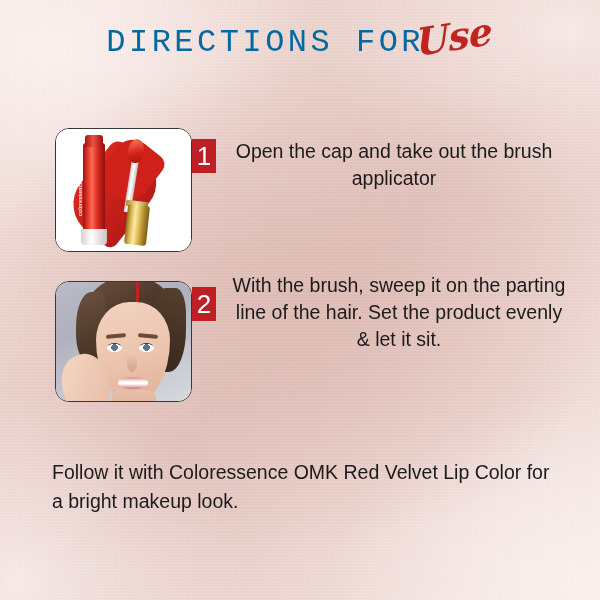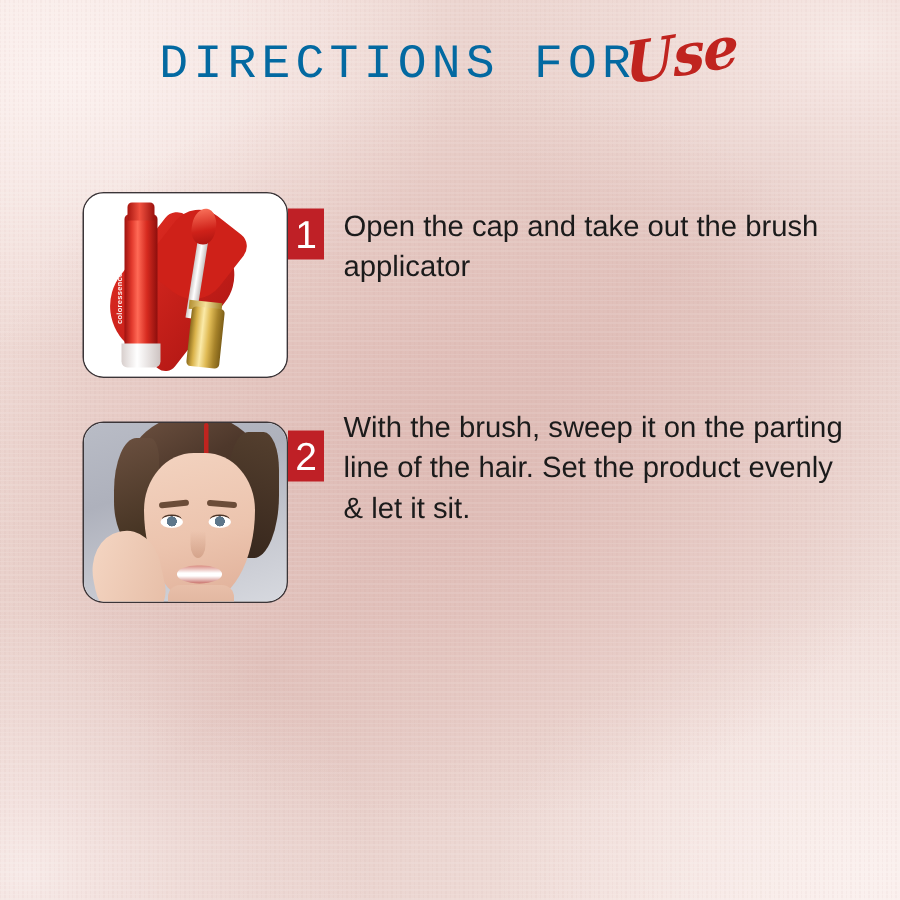--- a/index.html
+++ b/index.html
@@ -77,20 +77,21 @@
     font-weight:400;
     text-align:center;
     line-height:34px;
   }
   .steptext{
     position:absolute;
     color:#1b1b1b;
     font-size:19.5px;
     line-height:27px;
     font-weight:400;
+    text-align:center;
   }
 
   
   .art1{position:absolute;inset:0;background:#ffffff;}
   .swatch{
     position:absolute;
     left:12px;top:32px;width:92px;height:66px;
     background:linear-gradient(180deg,#d8281f,#b81a16);
     transform:rotate(-52deg);
     border-radius:34px 10px 30px 8px;
@@ -266,14 +267,15 @@
         <div class="f-neck"></div>
         <div class="f-hand"></div>
       </div>
     </div>
 
     <div class="badge" style="left:192px;top:287px;width:24px;height:34px;">2</div>
 
     <div class="steptext" style="left:229px;top:272px;width:340px;">With the brush, sweep it on the parting line of  the hair. Set the product evenly &amp; let it sit.</div>
   </div>
 
+  <div id="footer">Follow it with Coloressence OMK Red Velvet Lip Color for a bright makeup look.</div>
 
 </div>
 
 </body></html>

